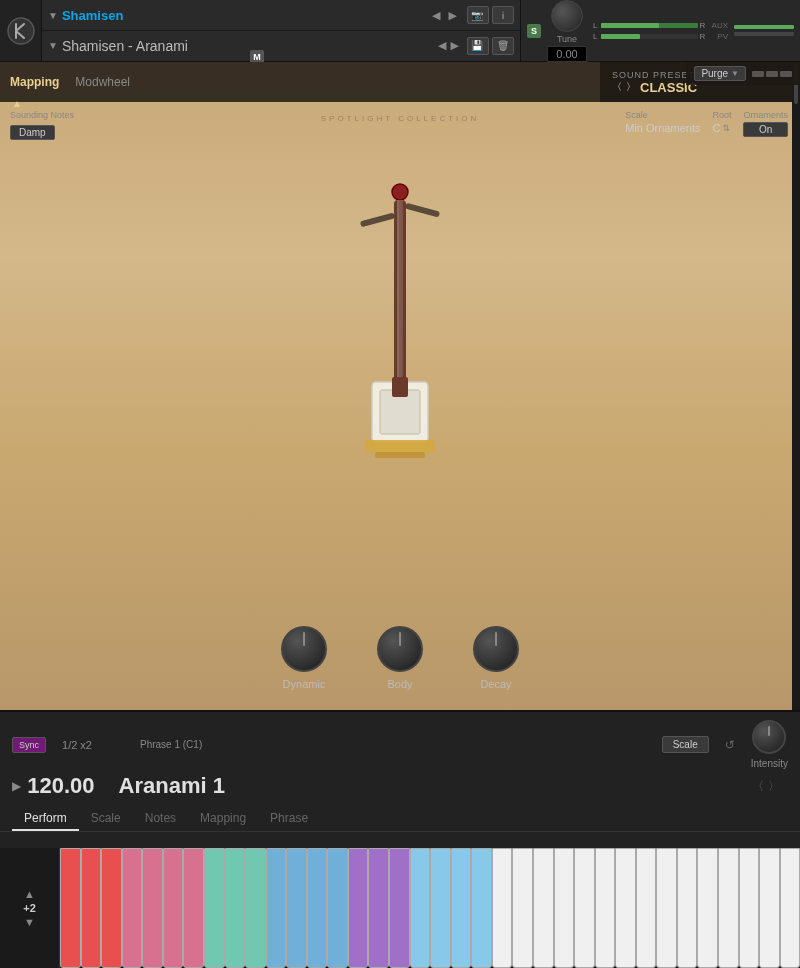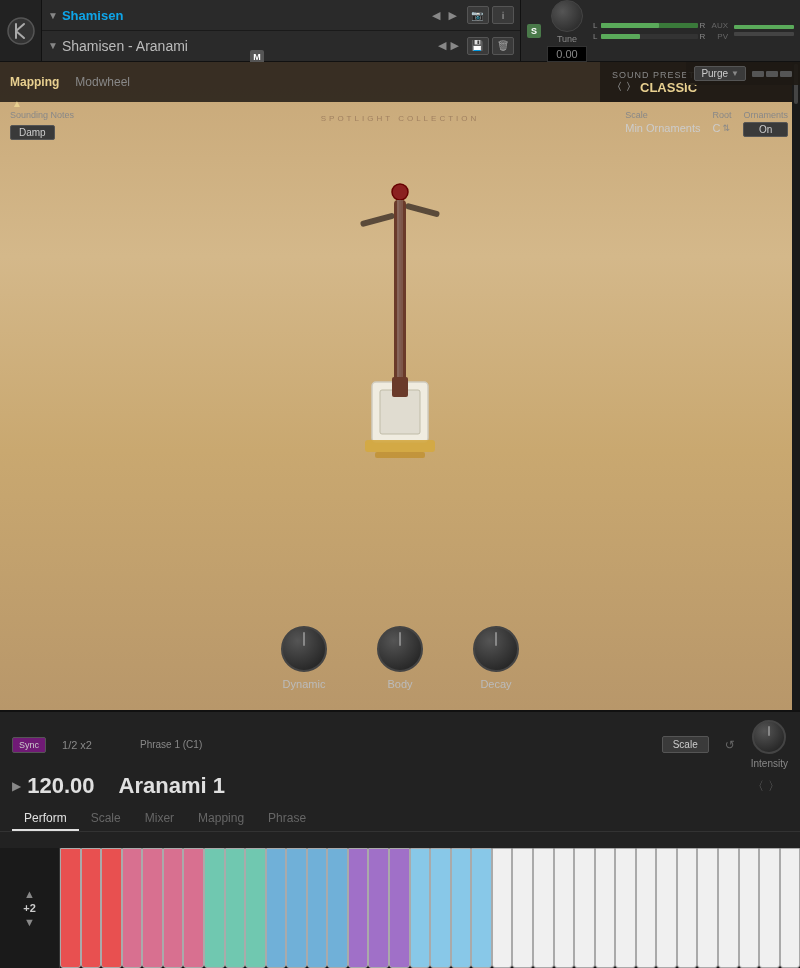--- a/index.html
+++ b/index.html
@@ -322,21 +322,21 @@
     <span class="phrase-name">Aranami 1</span>
     <div class="phrase-nav">
       <span>〈</span>
       <span>〉</span>
     </div>
   </div>
 
   <div class="bottom-tabs">
     <div class="tab-item active">Perform</div>
     <div class="tab-item">Scale</div>
-    <div class="tab-item">Mixer</div>
+    <div class="tab-item">Notes</div>
     <div class="tab-item">Mapping</div>
     <div class="tab-item">Phrase</div>
   </div>
 
   <div style="height:60px;background:#222;"></div>
 </div>
 
 <div class="piano-section">
   <div class="piano-left-panel">
     <button class="octave-btn" style="font-size:11px;background:none;border:none;color:#888;cursor:pointer;">▲</button>

